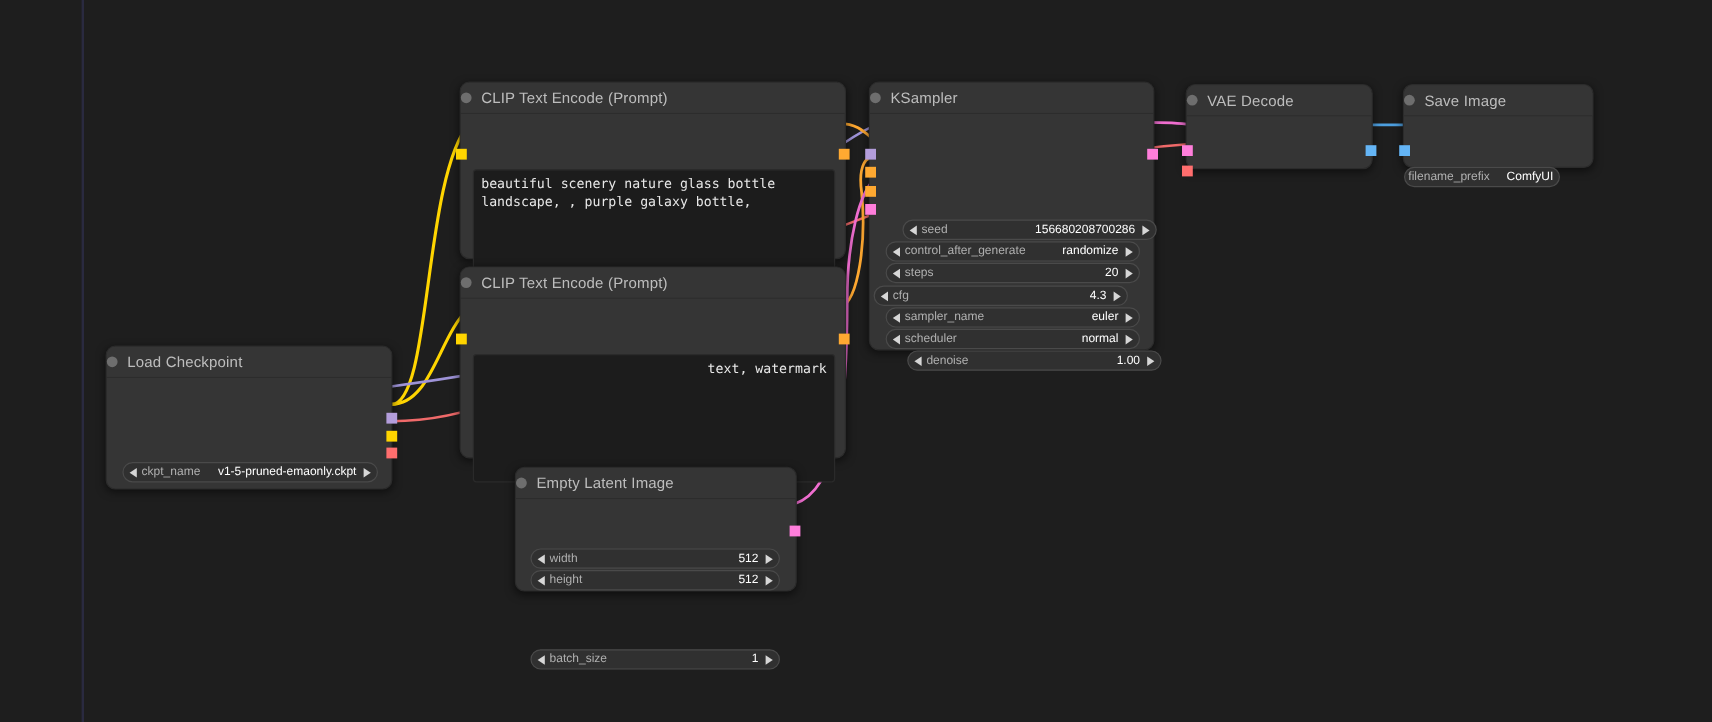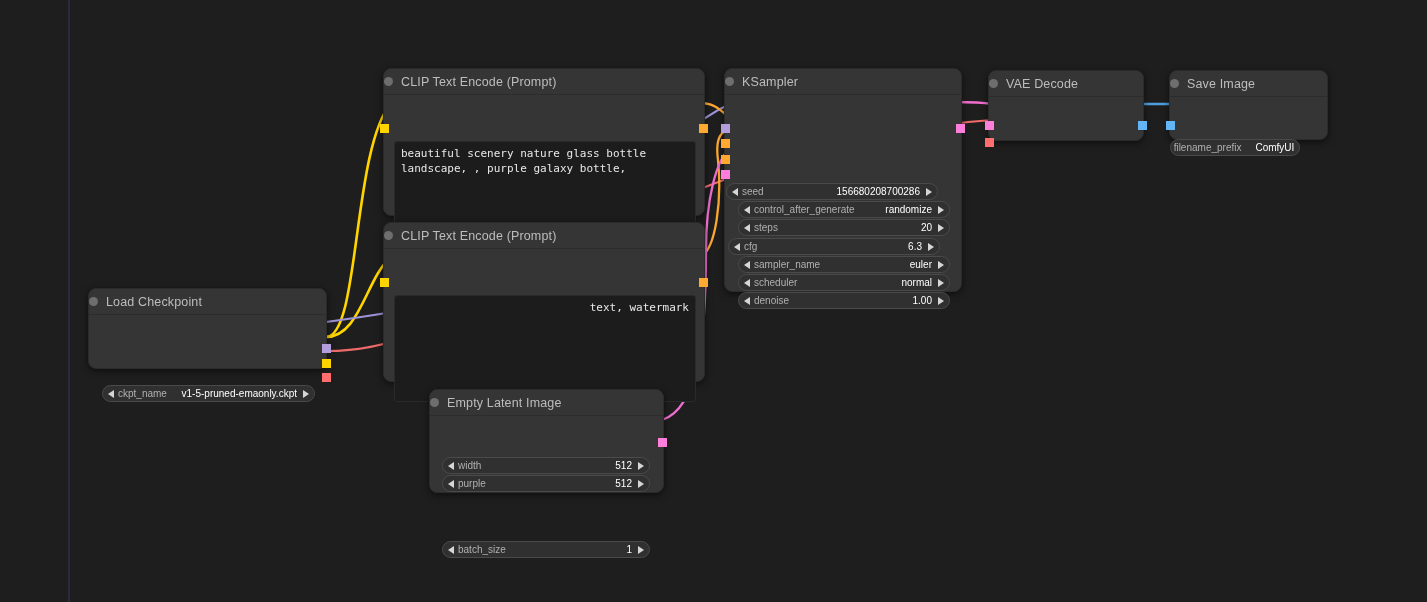--- a/index.html
+++ b/index.html
@@ -147,21 +147,21 @@
 
     <path d="M 700,257 C 716,250 722,200 718,160 C 715,138 722,128 730,133" fill="none" stroke="#ffa931" stroke-width="2.3"></path>
 
     <path d="M 662,420 C 700,408 706,330 706,250 C 706,200 716,160 730,148" fill="none" stroke="#f06ed0" stroke-width="2.3"></path>
 
     <path d="M 954,102 C 968,102 980,102 992,104" fill="none" stroke="#f06ed0" stroke-width="2.3"></path>
 
     <path d="M 1136,104 C 1150,104 1165,104 1177,104" fill="none" stroke="#4d9fe0" stroke-width="2.3"></path>
   </svg>
 
-  <div class="node" style="left:88px; top:288px; width:239px; height:81px;">
+  <div class="node" style="left:88px; top:288px; width:239px; height:120px;">
     <div class="node-header">
       <span class="collapse-dot"></span>
       <span class="node-title">Load Checkpoint</span>
     </div>
     <div class="node-body" style="height:67px;">
       <span class="port port-model" style="right:-5px; top:29px;"></span>
       <span class="port port-clip" style="right:-5px; top:44px;"></span>
       <span class="port port-vae" style="right:-5px; top:58px;"></span>
 
       <div class="widget" style="left:13px; top:70px; width:213px;">
@@ -214,21 +214,21 @@
         <span class="w-mid">
           <span class="w-name">width</span>
           <span class="w-value">512</span>
         </span>
         <span class="arrow arrow-r"></span>
       </div>
 
       <div class="widget" style="left:12px; top:59px; width:208px;">
         <span class="arrow arrow-l"></span>
         <span class="w-mid">
-          <span class="w-name">purple</span>
+          <span class="w-name">height</span>
           <span class="w-value">512</span>
         </span>
         <span class="arrow arrow-r"></span>
       </div>
 
       <div class="widget" style="left:12px; top:77px; width:208px;margin-top:48px;">
         <span class="arrow arrow-l"></span>
         <span class="w-mid">
           <span class="w-name">batch_size</span>
           <span class="w-value">1</span>
@@ -243,21 +243,21 @@
       <span class="collapse-dot"></span>
       <span class="node-title">KSampler</span>
     </div>
     <div class="node-body" style="height:196px;">
       <span class="port port-model" style="left:-4px; top:29px;"></span>
       <span class="port port-cond" style="left:-4px; top:44px;"></span>
       <span class="port port-cond" style="left:-4px; top:60px;"></span>
       <span class="port port-latent" style="left:-4px; top:75px;"></span>
       <span class="port port-latent" style="right:-4px; top:29px;"></span>
 
-      <div class="widget" style="left:1px; top:88px; width:212px;">
+      <div class="widget" style="left:27px; top:88px; width:212px;">
         <span class="arrow arrow-l"></span>
         <span class="w-mid">
           <span class="w-name">seed</span>
           <span class="w-value">156680208700286</span>
         </span>
         <span class="arrow arrow-r"></span>
       </div>
 
       <div class="widget" style="left:13px; top:106px; width:212px;">
         <span class="arrow arrow-l"></span>
@@ -274,21 +274,21 @@
           <span class="w-name">steps</span>
           <span class="w-value">20</span>
         </span>
         <span class="arrow arrow-r"></span>
       </div>
 
       <div class="widget" style="left:3px; top:143px; width:212px;">
         <span class="arrow arrow-l"></span>
         <span class="w-mid">
           <span class="w-name">cfg</span>
-          <span class="w-value">6.3</span>
+          <span class="w-value">4.3</span>
         </span>
         <span class="arrow arrow-r"></span>
       </div>
 
       <div class="widget" style="left:13px; top:161px; width:212px;">
         <span class="arrow arrow-l"></span>
         <span class="w-mid">
           <span class="w-name">sampler_name</span>
           <span class="w-value">euler</span>
         </span>
@@ -297,21 +297,21 @@
 
       <div class="widget" style="left:13px; top:179px; width:212px;">
         <span class="arrow arrow-l"></span>
         <span class="w-mid">
           <span class="w-name">scheduler</span>
           <span class="w-value">normal</span>
         </span>
         <span class="arrow arrow-r"></span>
       </div>
 
-      <div class="widget" style="left:13px; top:197px; width:212px;">
+      <div class="widget" style="left:31px; top:197px; width:212px;">
         <span class="arrow arrow-l"></span>
         <span class="w-mid">
           <span class="w-name">denoise</span>
           <span class="w-value">1.00</span>
         </span>
         <span class="arrow arrow-r"></span>
       </div>
     </div>
   </div>
 

